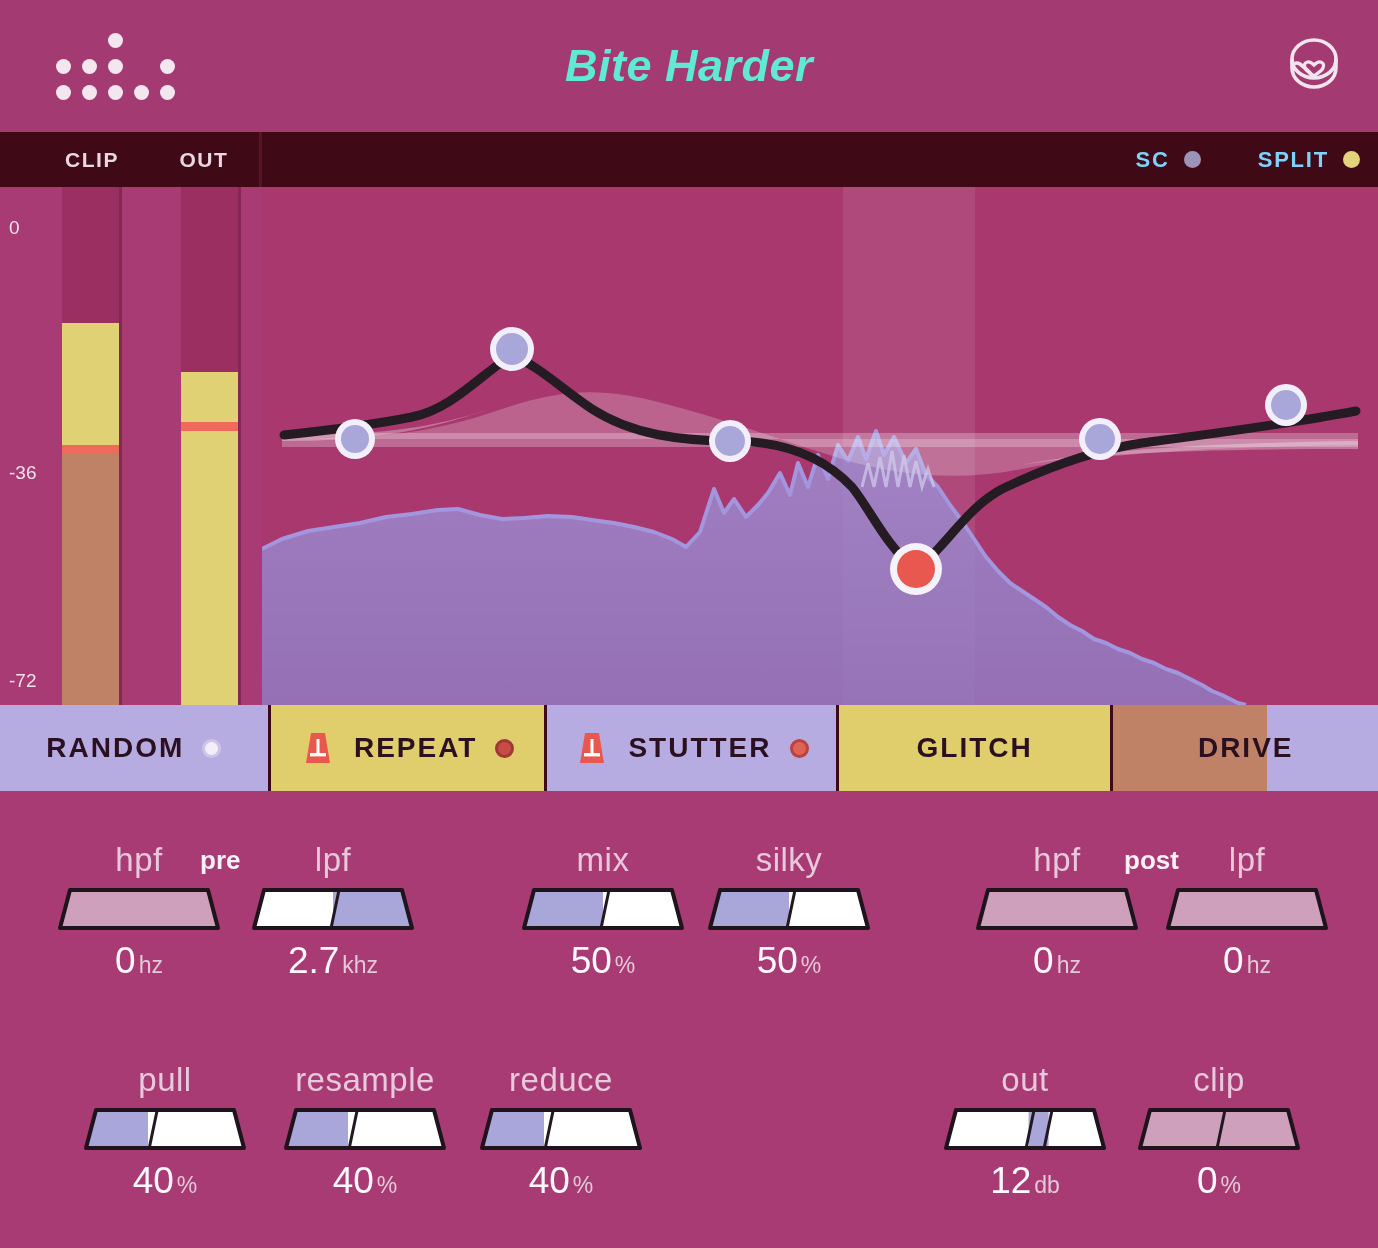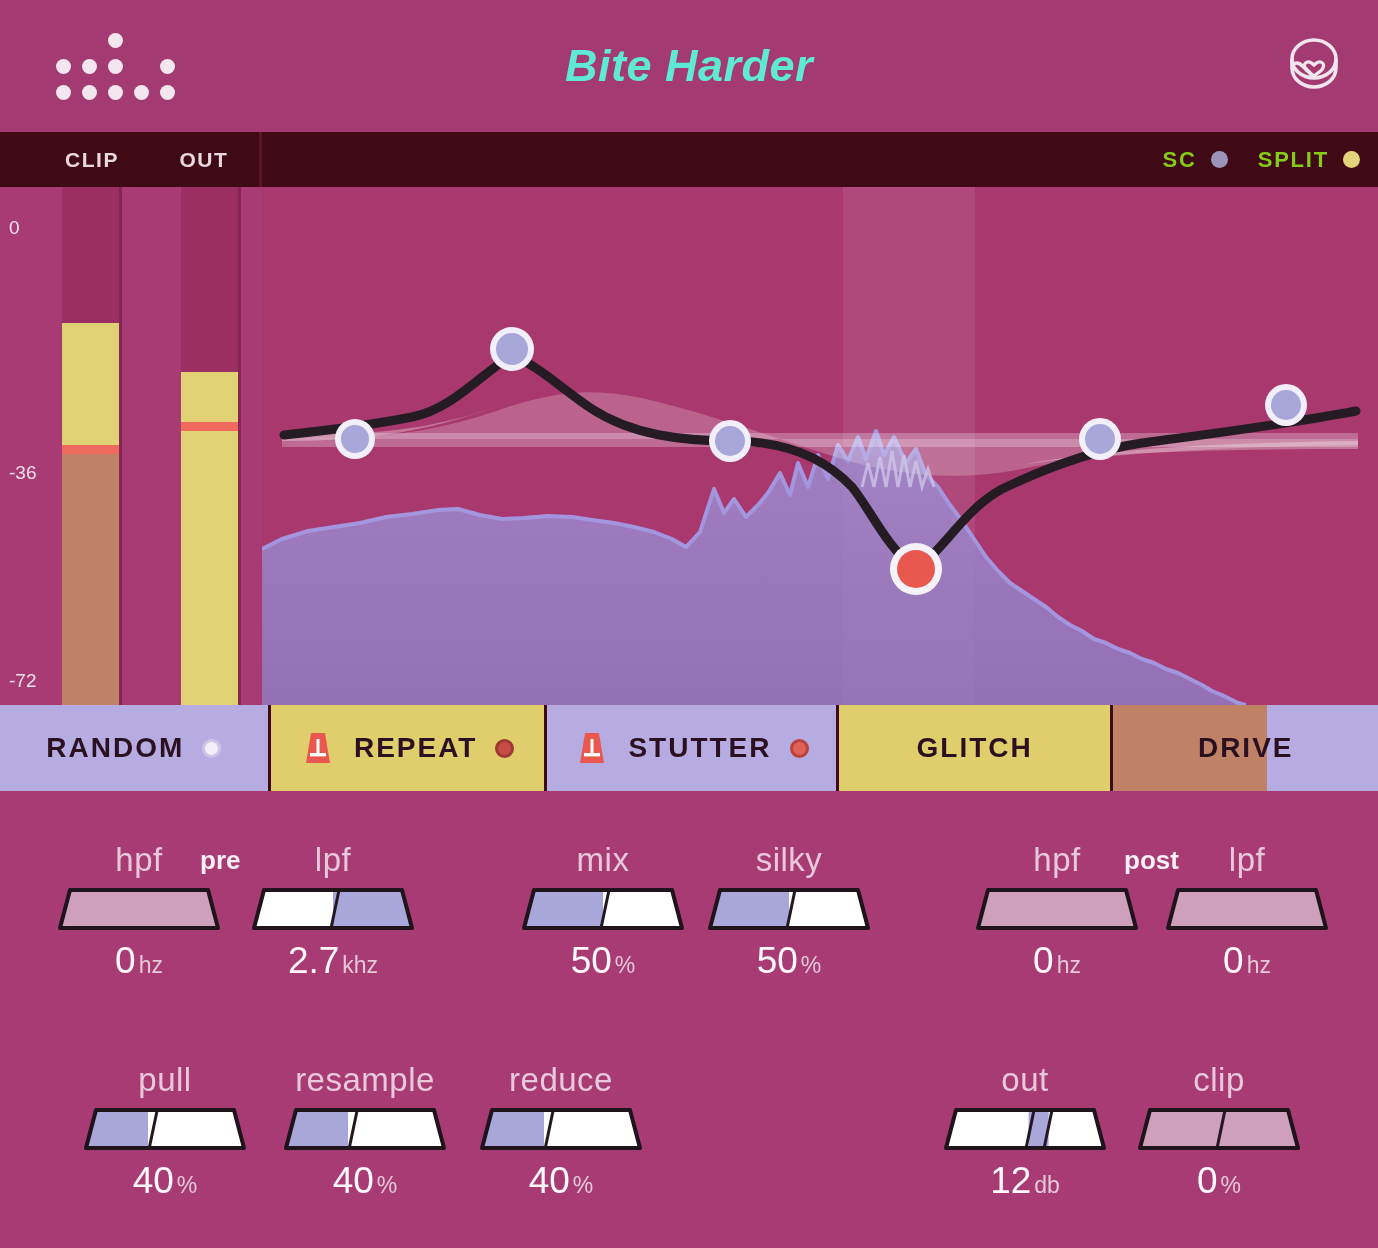--- a/index.html
+++ b/index.html
@@ -21,21 +21,21 @@
   .brandmark{position:absolute;right:32px;top:32px;width:64px;height:64px;}
 
   
   .toolbar{position:absolute;left:0;top:132px;width:1378px;height:55px;background:#3F0A16;}
   .tb-divider{position:absolute;left:259px;top:0;width:3px;height:55px;background:#5C1228;}
   .tb-left{position:absolute;left:0;top:0;width:259px;height:55px;}
   .tb-lbl{position:absolute;top:0;height:55px;display:flex;align-items:center;justify-content:center;
     font-size:21px;font-weight:600;letter-spacing:1.6px;color:#E9D8E2;}
   .tb-right{position:absolute;right:18px;top:0;height:55px;display:flex;align-items:center;gap:18px;}
   .tg{display:flex;align-items:center;gap:14px;}
-  .tg span{font-size:22px;font-weight:600;letter-spacing:1.8px;color:#84cc16;}
+  .tg span{font-size:22px;font-weight:600;letter-spacing:1.8px;color:#7dd3fc;}
   .led{width:17px;height:17px;border-radius:50%;}
   .led.off{background:#9B93B8;}
   .led.on{background:#E3D37A;}
 
   
   .meters{position:absolute;left:0;top:187px;width:259px;height:518px;background:#A83A74;}
   .scale-lbl{position:absolute;left:9px;font-size:19px;color:#F0E2EA;}
   .mtrack{position:absolute;top:0;width:57px;height:518px;background:#9C2F62;}
   .fill{position:absolute;left:0;width:100%;}
   .fill.yellow{background:#DFD174;}
@@ -102,21 +102,21 @@
     <div class="tb-left">
       <div class="tb-lbl" style="left:54px;width:76px;">CLIP</div>
       <div class="tb-lbl" style="left:166px;width:76px;">OUT</div>
     </div>
     <div class="tb-divider"></div>
     <div class="tb-right">
       <div class="tg">
         <span>SC</span>
         <i class="led off"></i>
       </div>
-      <div class="tg" style="margin-left:12px;">
+      <div class="tg" style="margin-left:39px;">
         <span>SPLIT</span>
         <i class="led on"></i>
       </div>
     </div>
   </div>
 
   <div class="meters">
     <div class="scale-lbl" style="top:30px;">0</div>
     <div class="scale-lbl" style="top:275px;">-36</div>
     <div class="scale-lbl" style="top:483px;">-72</div>

